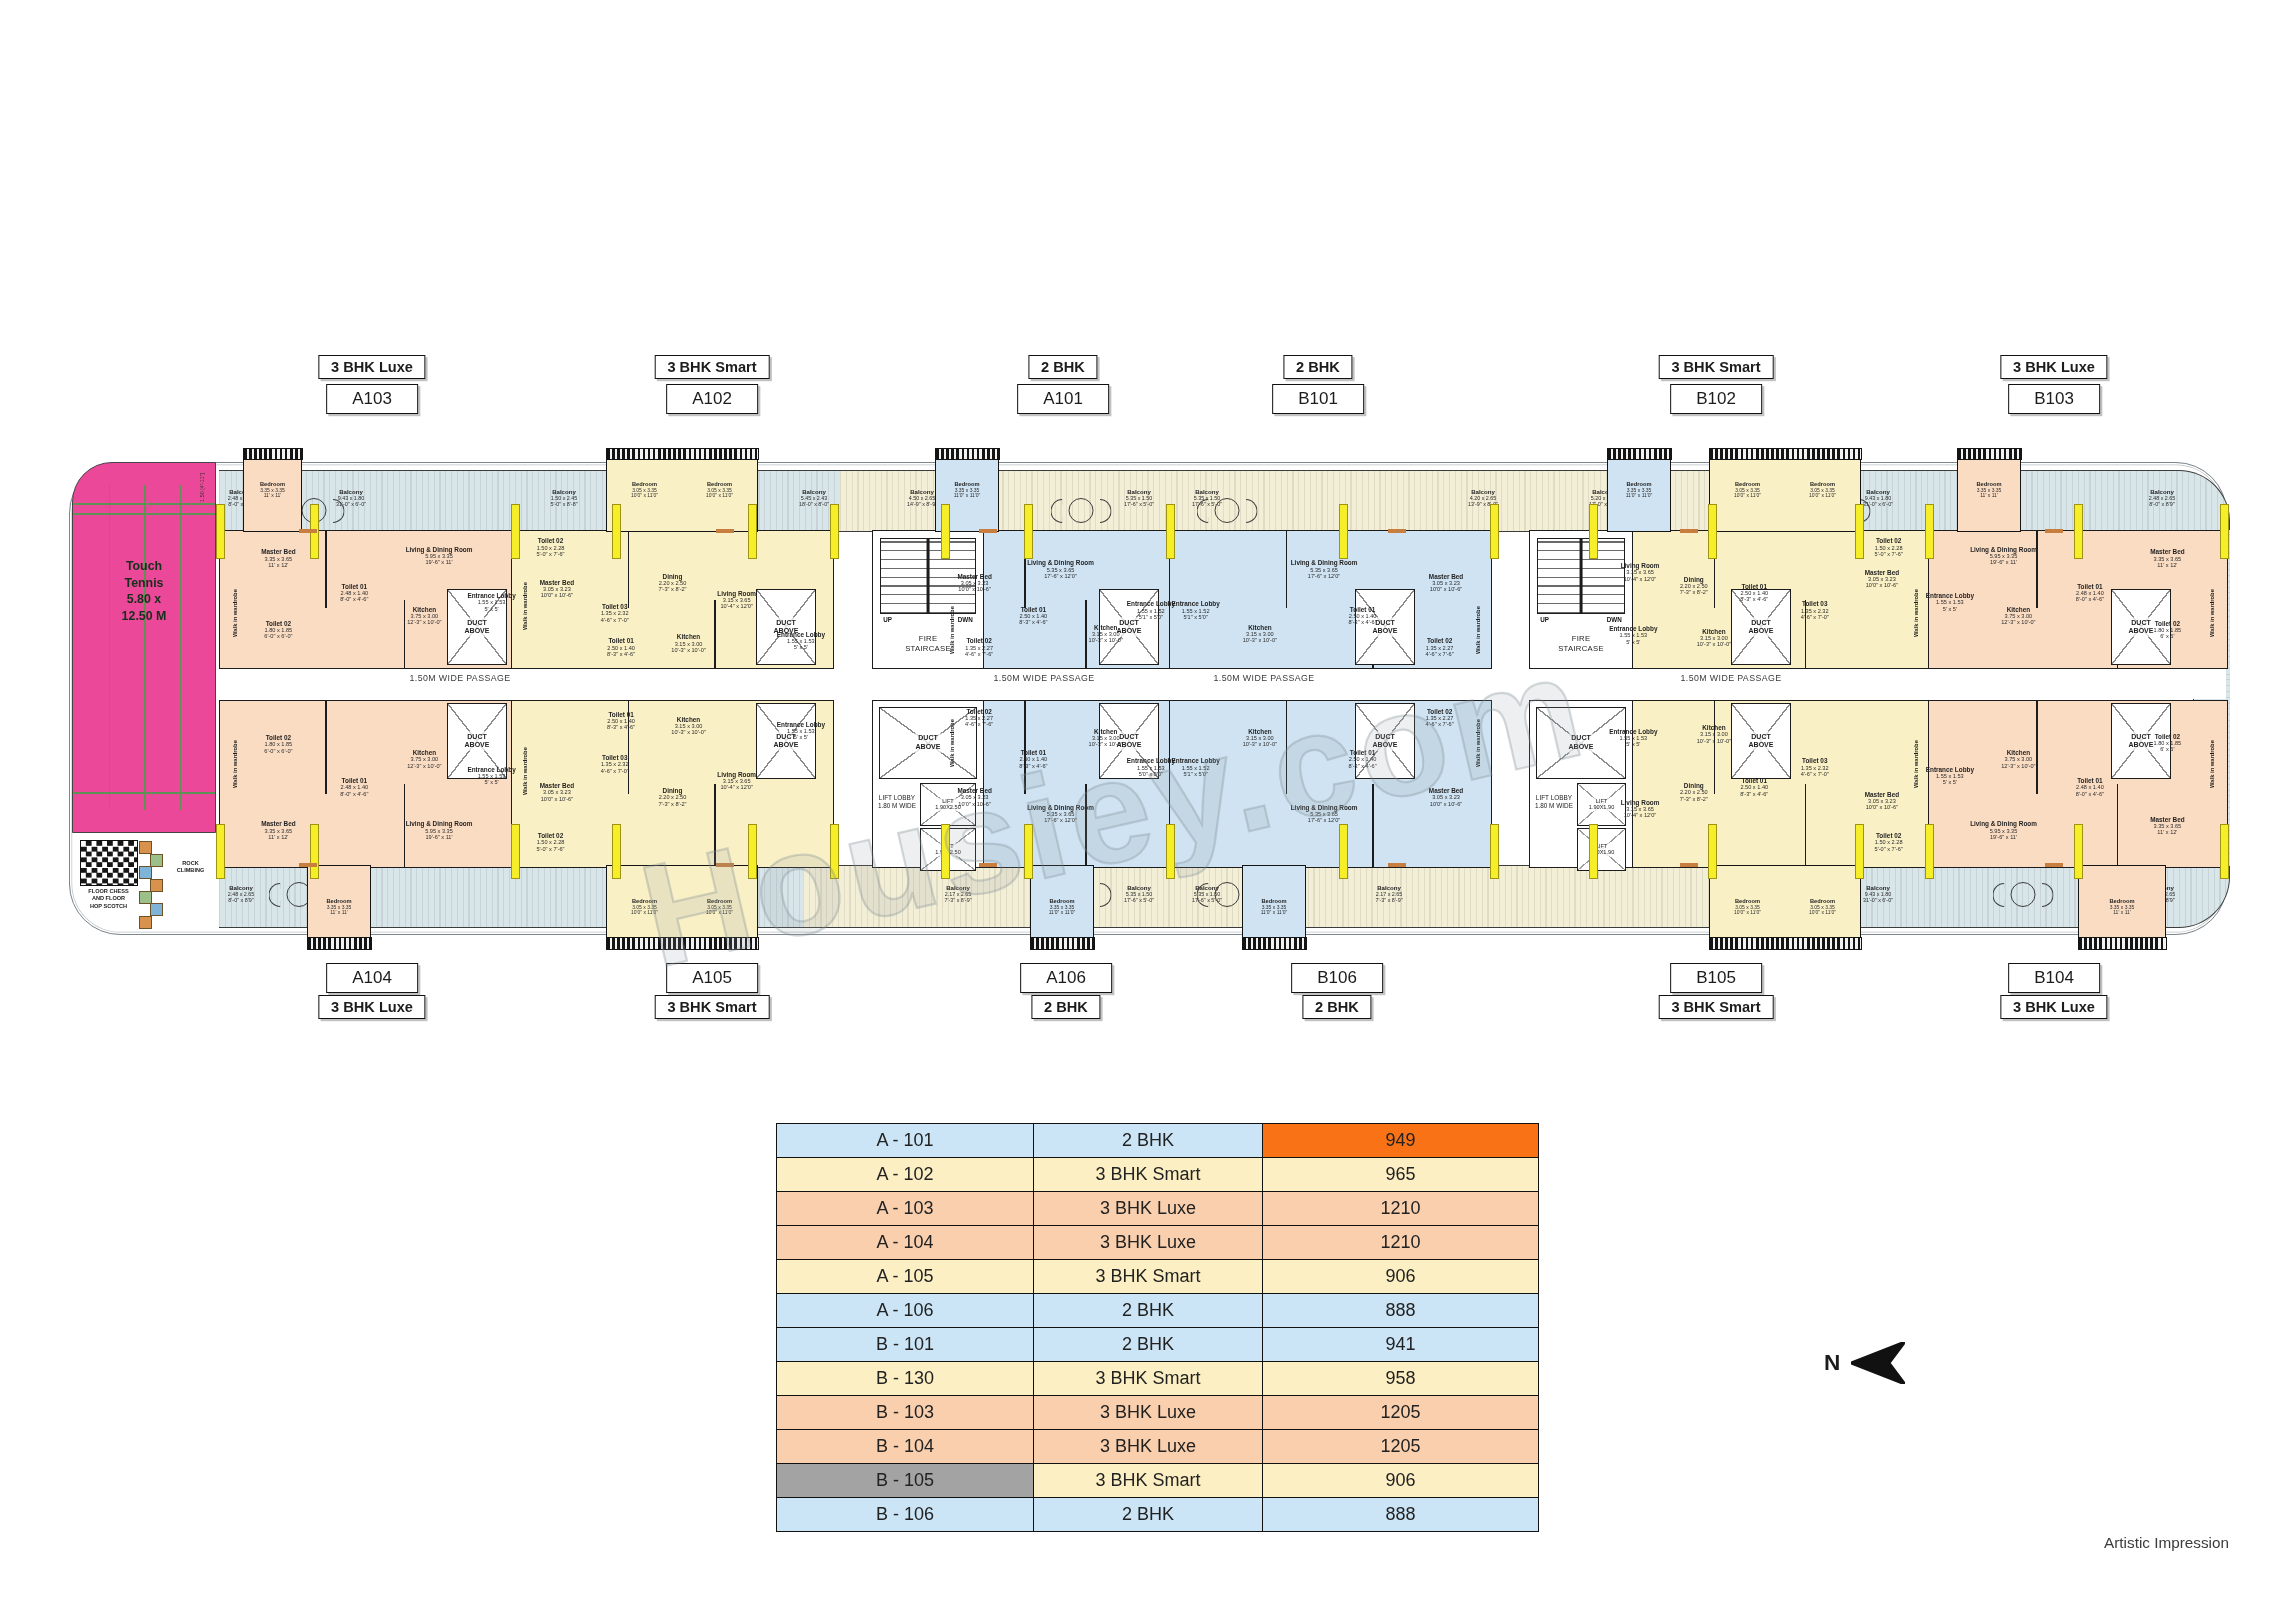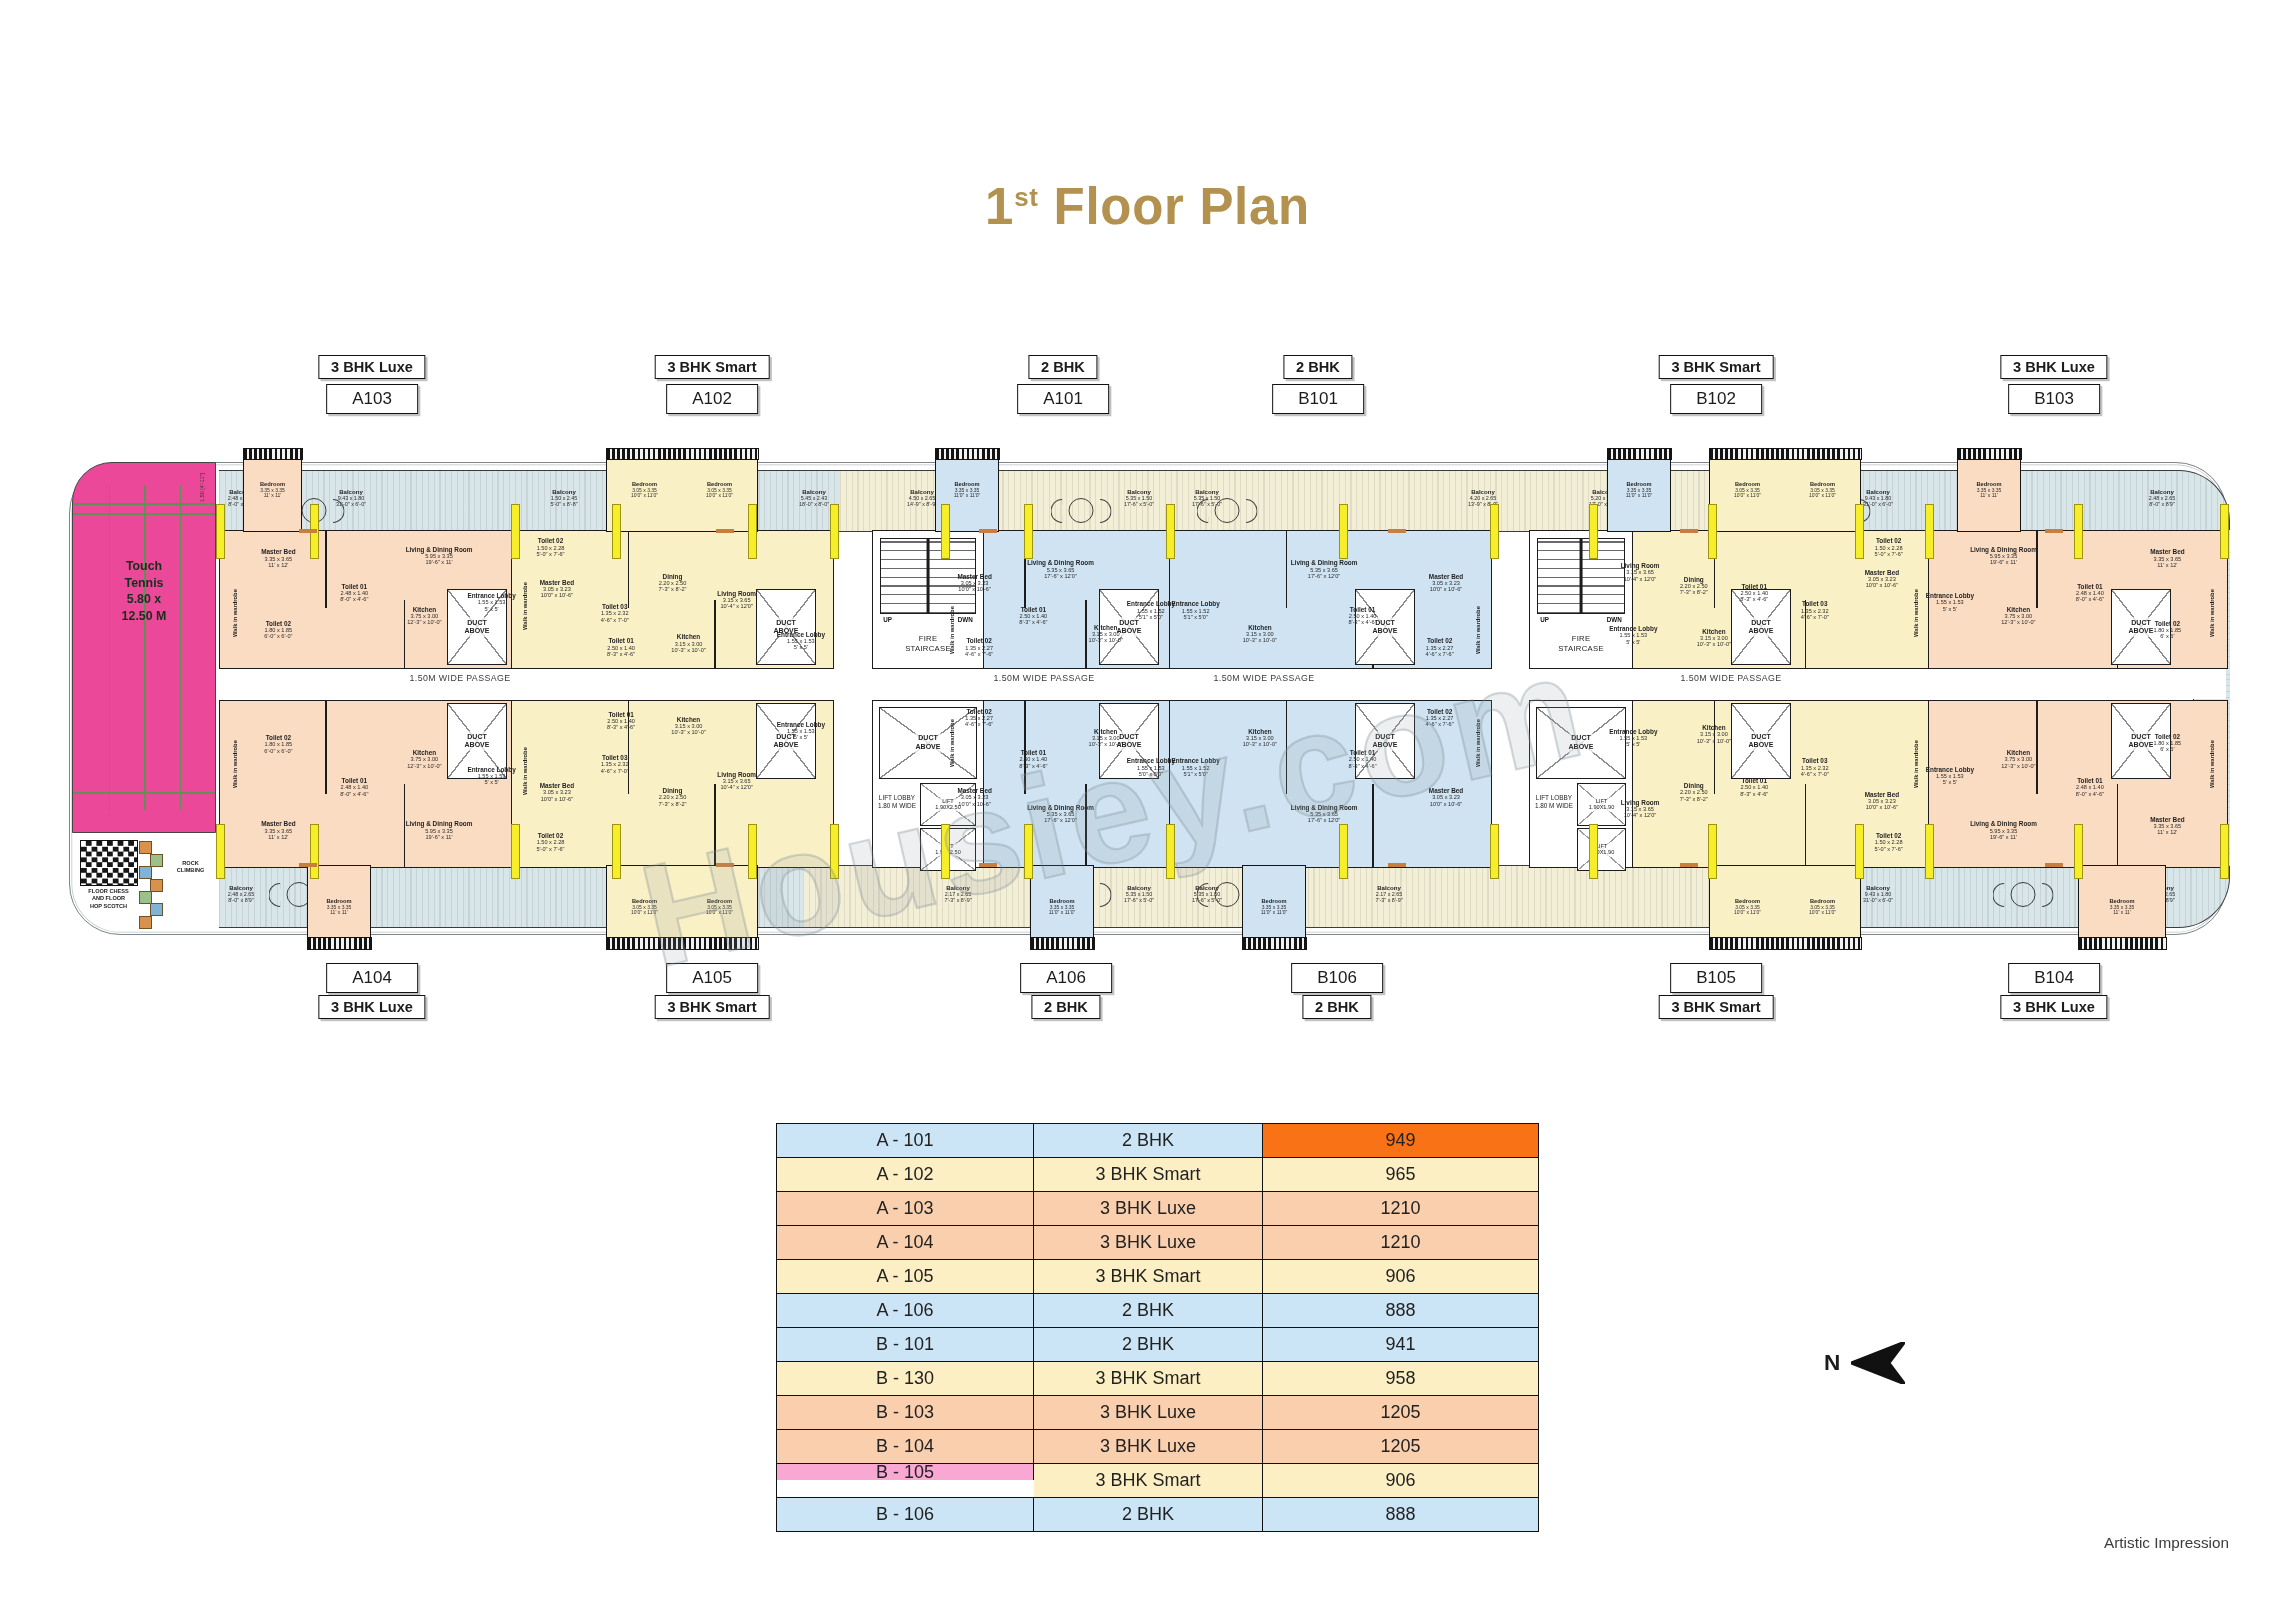--- a/index.html
+++ b/index.html
@@ -91,21 +91,20 @@
   
   .north{position:absolute;left:1824px;top:1342px;display:flex;align-items:center;gap:10.2px;}
   .north .nlet{font-size:22.6px;font-weight:bold;}
   .footer-note{position:absolute;right:66px;top:1534px;font-size:15.3px;color:#3c3c3c;}
 </style>
 </head>
 <body>
 
 <div class="page">
 
-  <div class="title"><span>1</span><sup>st</sup><span> Floor Plan</span></div>
 
   <div id="labels">
       <div class="type-box" style="left: 372px; top: 355px;">3 BHK Luxe</div>
       <div class="unit-box" style="left: 372px; top: 384px;">A103</div>
       <div class="type-box" style="left: 712px; top: 355px;">3 BHK Smart</div>
       <div class="unit-box" style="left: 712px; top: 384px;">A102</div>
       <div class="type-box" style="left: 1063px; top: 355px;">2 BHK</div>
       <div class="unit-box" style="left: 1063px; top: 384px;">A101</div>
       <div class="type-box" style="left: 1318px; top: 355px;">2 BHK</div>
       <div class="unit-box" style="left: 1318px; top: 384px;">B101</div>
@@ -1151,21 +1150,21 @@
         <div class="fcell" style="width: 256px; height: 33px; background: rgb(249, 207, 173);">B - 103</div>
         <div class="fcell" style="width: 228px; height: 33px; background: rgb(249, 207, 173);">3 BHK Luxe</div>
         <div class="fcell" style="width: 275px; height: 33px; background: rgb(249, 207, 173);">1205</div>
       </div>
       <div class="frow">
         <div class="fcell" style="width: 256px; height: 33px; background: rgb(249, 207, 173);">B - 104</div>
         <div class="fcell" style="width: 228px; height: 33px; background: rgb(249, 207, 173);">3 BHK Luxe</div>
         <div class="fcell" style="width: 275px; height: 33px; background: rgb(249, 207, 173);">1205</div>
       </div>
       <div class="frow">
-        <div class="fcell" style="width: 256px; height: 16px; background: #f9a8d4;">B - 105</div>
+        <div class="fcell" style="width: 256px; height: 33px; background: #a3a3a3;">B - 105</div>
         <div class="fcell" style="width: 228px; height: 33px; background: rgb(252, 239, 195);">3 BHK Smart</div>
         <div class="fcell" style="width: 275px; height: 33px; background: rgb(252, 239, 195);">906</div>
       </div>
       <div class="frow">
         <div class="fcell" style="width: 256px; height: 33px; background: rgb(203, 229, 246);">B - 106</div>
         <div class="fcell" style="width: 228px; height: 33px; background: rgb(203, 229, 246);">2 BHK</div>
         <div class="fcell" style="width: 275px; height: 33px; background: rgb(203, 229, 246);">888</div>
       </div>
     </div>
 

